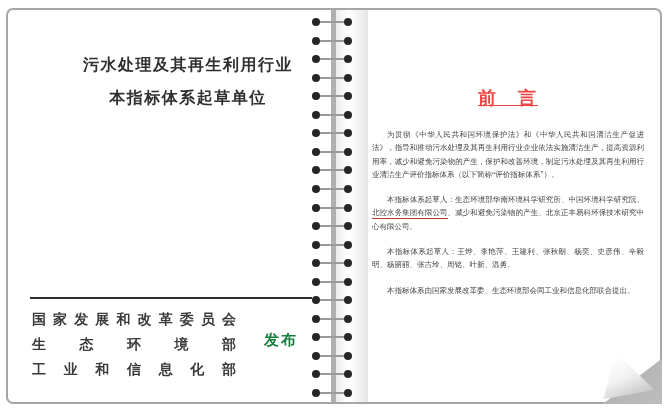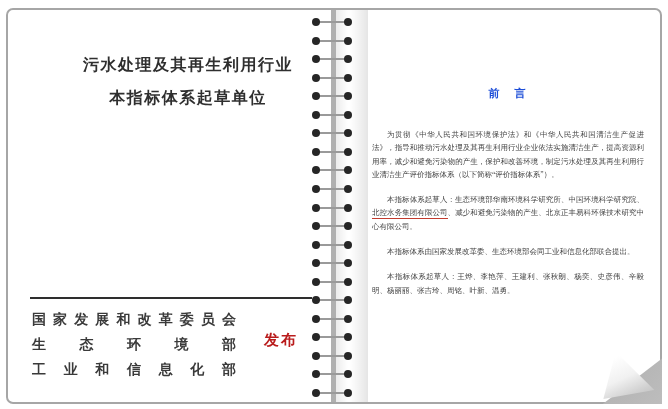--- a/index.html
+++ b/index.html
@@ -16,39 +16,39 @@
   .title-block { position:absolute; left:0; top:38px; width:100%; text-align:center;
           font-weight:bold; color:#2f2f2f; font-size:16px; letter-spacing:1.5px;
           line-height:33px; }
   .rule { position:absolute; left:22px; top:287px; width:282px; height:2px;
           background:#2e2e2e; }
   .issuers { position:absolute; left:24px; top:297px; width:272px; display:flex; }
   .issuer-lines { width:204px; }
   .iline { display:flex; justify-content:space-between; font-size:14px; font-weight:bold;
           color:#3a3a3a; line-height:25px; }
   .fabu { margin-left:28px; margin-top:24px; font-size:15px; font-weight:bold;
-          color:#b91c1c; letter-spacing:2px; }
+          color:#15803d; letter-spacing:2px; }
 
   
   .spine { position:absolute; left:0; top:0; width:100%; height:100%; pointer-events:none; }
   .spine-bar { position:absolute; left:323px; top:0; bottom:0; width:5px; background:#b0b0b0; }
   .ring { position:absolute; left:304px; width:40px; height:8px; }
   .ring .rline { position:absolute; left:3px; right:3px; top:3px; height:2px; background:#9a9a9a; }
   .ring .dot { position:absolute; top:0; width:8px; height:8px; border-radius:50%; background:#262626; }
   .ring .dl { left:0; }
   .ring .dr { right:0; }
   .right-spine-shade { position:absolute; left:328px; top:0; bottom:0; width:12px;
           background:linear-gradient(to right, rgba(0,0,0,0.08), rgba(0,0,0,0)); }
 
   
   .right-page { position:absolute; left:352px; top:0; width:296px; height:100%;
           font-family:"Liberation Serif", serif; color:#434343; }
   .preface-heading { position:absolute; left:0; top:76px; width:100%; margin:0;
-          text-align:center; font-size:11px; font-weight:bold; color:#1d4ed8;
-          letter-spacing:2px; }
+          text-align:center; font-size:18px; font-weight:bold; color:#ef4444;
+          letter-spacing:2px;text-decoration:underline; }
   .preface-body { position:absolute; left:0; top:106px; width:100%; }
   .para { margin:12px; text-indent:2em; text-align:justify; font-size:7.5px;
           line-height:13.3px; }
   .red-underline { border-bottom:1.5px solid #c23b2e; padding-bottom:0.5px; }
 
   
   .curl { position:absolute; right:-2px; bottom:-2px; width:76px; height:76px; }
   .curl-bg { position:absolute; inset:0;
           background:linear-gradient(315deg,#bdbdbd,#a9a9a9);
           clip-path:polygon(100% 40%, 100% 100%, 22% 100%); }
@@ -213,22 +213,22 @@
           <span class="dot dr"></span>
         </div>
       </div>
   </div>
 
   <div class="right-page">
     <h2 class="preface-heading">前　言</h2>
     <div class="preface-body">
       <p class="para">为贯彻《中华人民共和国环境保护法》和《中华人民共和国清洁生产促进法》，指导和推动污水处理及其再生利用行业企业依法实施清洁生产，提高资源利用率，减少和避免污染物的产生，保护和改善环境，制定污水处理及其再生利用行业清洁生产评价指标体系（以下简称“评价指标体系”）。</p>
       <p class="para"><span>本指标体系起草人：生态环境部华南环境科学研究所、中国环境科学研究院、</span><span class="red-underline">北控水务集团有限公司</span><span>、减少和避免污染物的产生、北京正丰易科环保技术研究中心有限公司。</span></p>
+      <p class="para">本指标体系起草人：王烨、李艳萍、王建利、张秋朗、杨奕、史彦伟、辛毅明、杨丽丽、张吉玲、周铭、叶新、温勇。</p>
       <p class="para">本指标体系由国家发展改革委、生态环境部会同工业和信息化部联合提出。</p>
-      <p class="para">本指标体系起草人：王烨、李艳萍、王建利、张秋朗、杨奕、史彦伟、辛毅明、杨丽丽、张吉玲、周铭、叶新、温勇。</p>
     </div>
   </div>
 
   <div class="curl">
     <div class="curl-bg"></div>
     <div class="curl-fold"></div>
   </div>
 
 </div>
 

